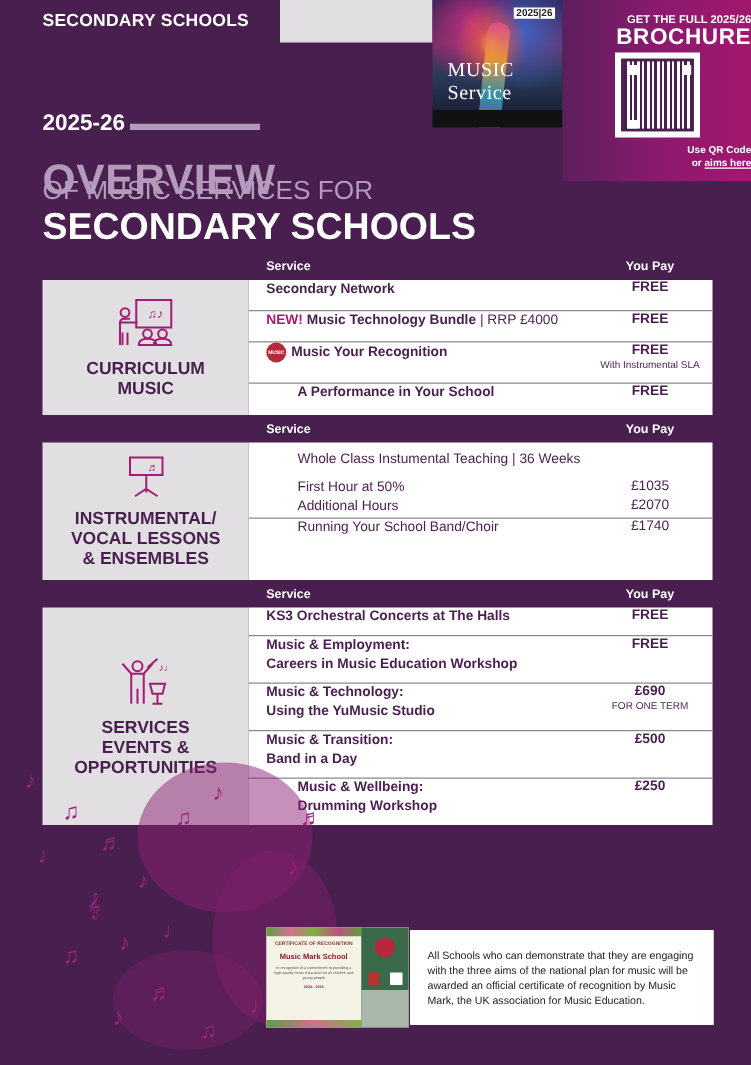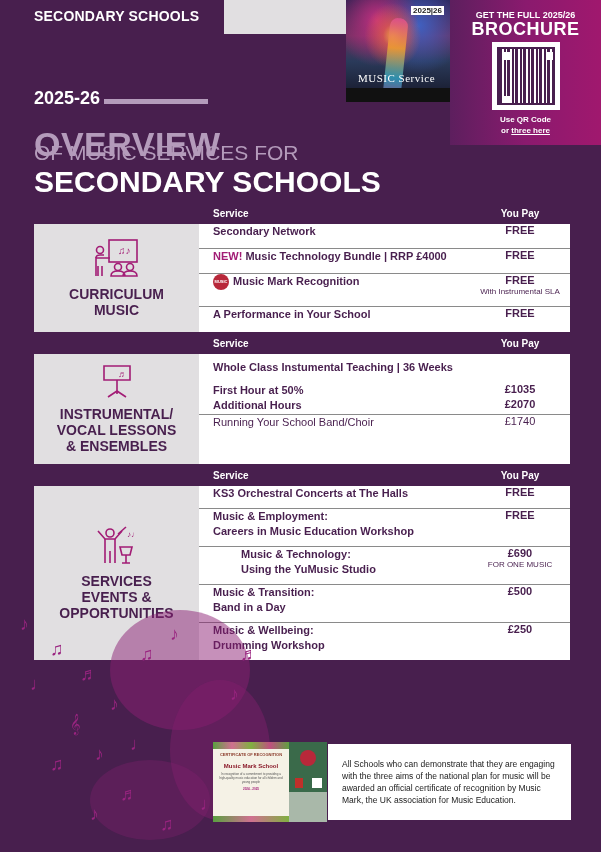--- a/index.html
+++ b/index.html
@@ -31,29 +31,29 @@
     position: absolute; right: 6px; top: 6px; font-size: 8px; font-weight: bold;
     background: #fff; color: #222; padding: 0 2px;
   }
   .cover .swirl {
     position: absolute; left: 40px; top: 18px; width: 18px; height: 90px;
     background: linear-gradient(180deg,#e05090,#f0a030,#30a0c0,#c03080);
     border-radius: 8px; opacity: 0.85; transform: rotate(6deg);
   }
   .cover .brand {
     position: absolute; left: 12px; bottom: 18px; font-family: "Liberation Serif", serif;
-    font-size: 11px; color: #fff; letter-spacing: 0.5px;
+    font-size: 16px; color: #fff; letter-spacing: 0.5px;
   }
   .cover .logos {
     position: absolute; left: 0; right: 0; bottom: 0; height: 14px; background: #111;
   }
   .brochure-panel {
     position: absolute; left: 450px; top: 0; width: 151px; height: 145px;
     background: linear-gradient(90deg, #5d1f5e 0%, #8a1a6e 50%, #a0186e 100%);
-    text-align: center;
+    text-align: right;
   }
   .brochure-panel .get {
     margin-top: 10px; font-size: 9px; font-weight: bold;
   }
   .brochure-panel .brochure {
     font-size: 18px; font-weight: bold; letter-spacing: 0.5px; line-height: 18px;
   }
   .qr {
     width: 68px; height: 68px; margin: 4px auto 0; background: #fff; padding: 5px;
   }
@@ -97,31 +97,31 @@
     width: 165px; background: #e1dfe1; color: #481f4e;
     display: flex; flex-direction: column; align-items: center; justify-content: center;
     text-align: center; font-weight: bold; font-size: 14px; line-height: 16px;
   }
   .sec-side svg { margin-bottom: 8px; }
   .sec-rows { flex: 1; background: #fff; }
   .row {
     display: flex; align-items: flex-start; border-bottom: 1.5px solid #8a8a8a;
     color: #481f4e; font-size: 11px; font-weight: bold;
   }
-  .row:last-child { border-bottom: none; }
+  .row:last-child { border-bottom: none; margin-left: 25px; }
   .row .svc { flex: 1; padding-left: 14px; line-height: 15px; }
   .row .pay { width: 100px; text-align: center; line-height: 12px; }
   .row .pay small { display: block; font-size: 8px; font-weight: normal; color: #481f4e; }
   .new { color: #a21c75; }
   .mm-badge {
     display: inline-block; width: 16px; height: 16px; border-radius: 50%;
     background: #b8283a; vertical-align: middle; margin-right: 4px;
     color: #fff; font-size: 4px; line-height: 16px; text-align: center;
   }
-  .normal { font-weight: bold; }
+  .normal { font-weight: normal; }
 
   .notes {
     position: absolute; left: 0; top: 600px; width: 300px; height: 252px; pointer-events: none;
   }
   .cert {
     position: absolute; left: 213px; top: 742px; width: 114px; height: 80px;
     background: #f5f2e6; overflow: hidden;
   }
   .cert .cert-left { position: absolute; left: 0; top: 0; width: 76px; height: 80px; text-align: center; color: #a21c75; }
   .cert .leaves-top { height: 7px; background: linear-gradient(90deg,#5aa040,#d07090,#80b040,#c05080,#60a040); }
@@ -154,21 +154,21 @@
 </div>
 
 <div class="brochure-panel">
   <div class="get">GET THE FULL 2025/26</div>
   <div class="brochure">BROCHURE</div>
   <div class="qr">
       <div class="qr-inner"></div>
     </div>
   <div class="use">
     <div>Use QR Code</div>
-    <div><span>or</span> <a>three here</a></div>
+    <div><span>or</span> <a>aims here</a></div>
   </div>
 </div>
 
 <div class="year-row">
   <span class="year">2025-26</span>
   <span class="line"></span>
 </div>
 <div class="overview">OVERVIEW</div>
 <div class="of-music">OF MUSIC SERVICES FOR</div>
 <div class="secondary-big">SECONDARY SCHOOLS</div>
@@ -198,21 +198,21 @@
     <div class="sec-rows">
       <div class="row" style="height:25px;">
         <span class="svc">Secondary Network</span>
         <span class="pay">FREE</span>
       </div>
       <div class="row" style="height:25px;">
         <span class="svc"><span class="new">NEW!</span> <span>Music Technology Bundle</span> <span class="normal">| RRP £4000</span></span>
         <span class="pay">FREE</span>
       </div>
       <div class="row" style="height:33px;">
-        <span class="svc"><span class="mm-badge">MUSIC MARK</span><span>Music Mark Recognition</span></span>
+        <span class="svc"><span class="mm-badge">MUSIC MARK</span><span>Music Your Recognition</span></span>
         <span class="pay"><span>FREE</span><small>With Instrumental SLA</small></span>
       </div>
       <div class="row" style="height:25px;">
         <span class="svc">A Performance in Your School</span>
         <span class="pay">FREE</span>
       </div>
     </div>
   </div>
 </div>
 
@@ -228,21 +228,21 @@
           <path d="M2 2 H28 V16 H2 Z"></path>
           <path d="M15 16 V30 M15 27 L6 33 M15 27 L24 33"></path>
         </g>
         <text x="16" y="13" font-size="9" fill="#a21c75">♬</text>
       </svg>
       <div>INSTRUMENTAL/</div>
       <div>VOCAL LESSONS</div>
       <div>&amp; ENSEMBLES</div>
     </div>
     <div class="sec-rows">
-      <div class="row" style="height:61px; flex-direction:column; align-items:stretch; justify-content:flex-start; padding-top:6px;">
+      <div class="row" style="height:61px; flex-direction:column; align-items:stretch; justify-content:flex-start; padding-top:6px;padding-left:25px;">
         <div style="display:flex;">
           <span class="svc normal"><span>Whole Class Instumental Teaching</span> <span>| 36 Weeks</span></span>
         </div>
         <div style="display:flex; margin-top:8px;">
           <span class="svc normal">First Hour at 50%</span>
           <span class="pay normal">£1035</span>
         </div>
         <div style="display:flex;">
           <span class="svc normal">Additional Hours</span>
           <span class="pay normal">£2070</span>
@@ -282,26 +282,26 @@
         <span class="svc">KS3 Orchestral Concerts at The Halls</span>
         <span class="pay">FREE</span>
       </div>
       <div class="row" style="height:38px;">
         <span class="svc">
             <div>Music &amp; Employment:</div>
             <div>Careers in Music Education Workshop</div>
           </span>
         <span class="pay">FREE</span>
       </div>
-      <div class="row" style="height:38px;padding-left:28px;">
+      <div class="row" style="height:38px;">
         <span class="svc">
             <div>Music &amp; Technology:</div>
             <div>Using the YuMusic Studio</div>
           </span>
-        <span class="pay"><span>£690</span><small>FOR ONE MUSIC</small></span>
+        <span class="pay"><span>£690</span><small>FOR ONE TERM</small></span>
       </div>
       <div class="row" style="height:38px;">
         <span class="svc">
             <div>Music &amp; Transition:</div>
             <div>Band in a Day</div>
           </span>
         <span class="pay">£500</span>
       </div>
       <div class="row" style="height:37px;">
         <span class="svc">

